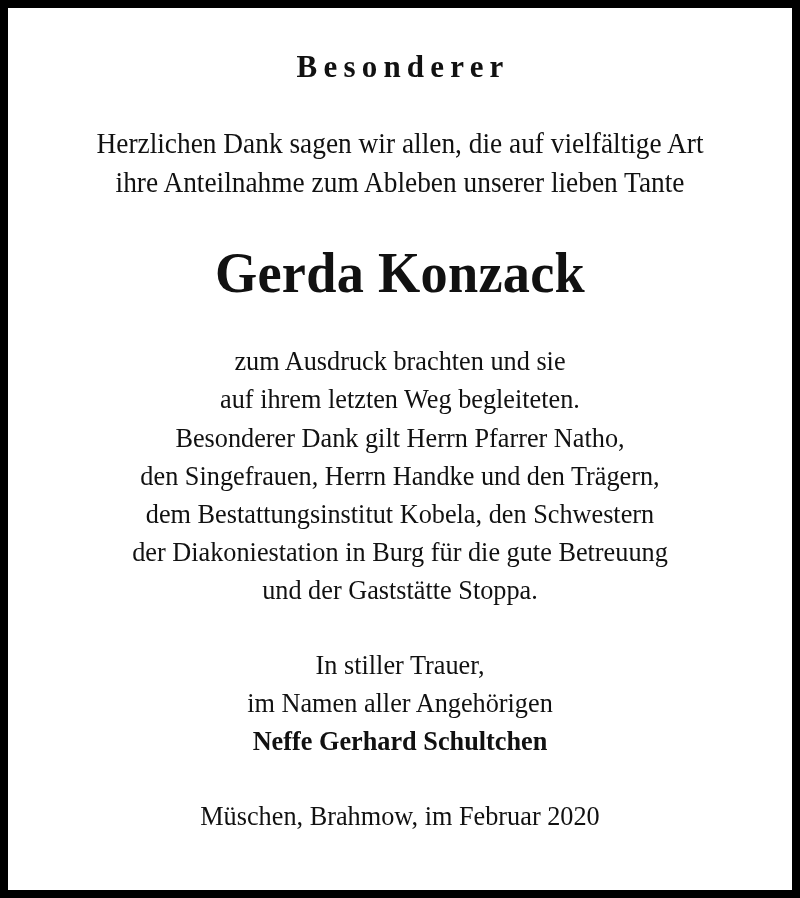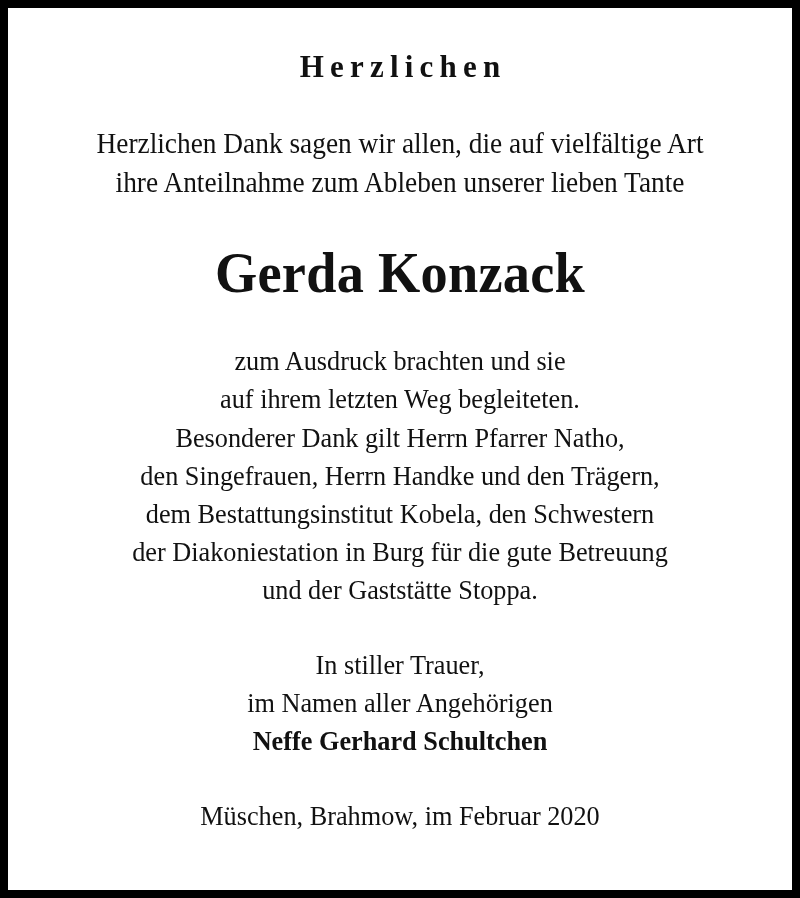--- a/index.html
+++ b/index.html
@@ -89,21 +89,21 @@
     display: block;
     white-space: nowrap;
   }
 </style>
 </head>
 <body>
 
 <div class="notice-frame">
   <div class="notice-inner">
 
-    <div class="title">Herzlichen</div>
+    <div class="title">Besonderer</div>
 
     <div class="intro">
       <span class="line">Herzlichen Dank sagen wir allen, die auf vielfältige Art</span>
       <span class="line">ihre Anteilnahme zum Ableben unserer lieben Tante</span>
     </div>
 
     <div class="deceased-name">Gerda Konzack</div>
 
     <div class="body-text">
       <span class="line">zum Ausdruck brachten und sie</span>

